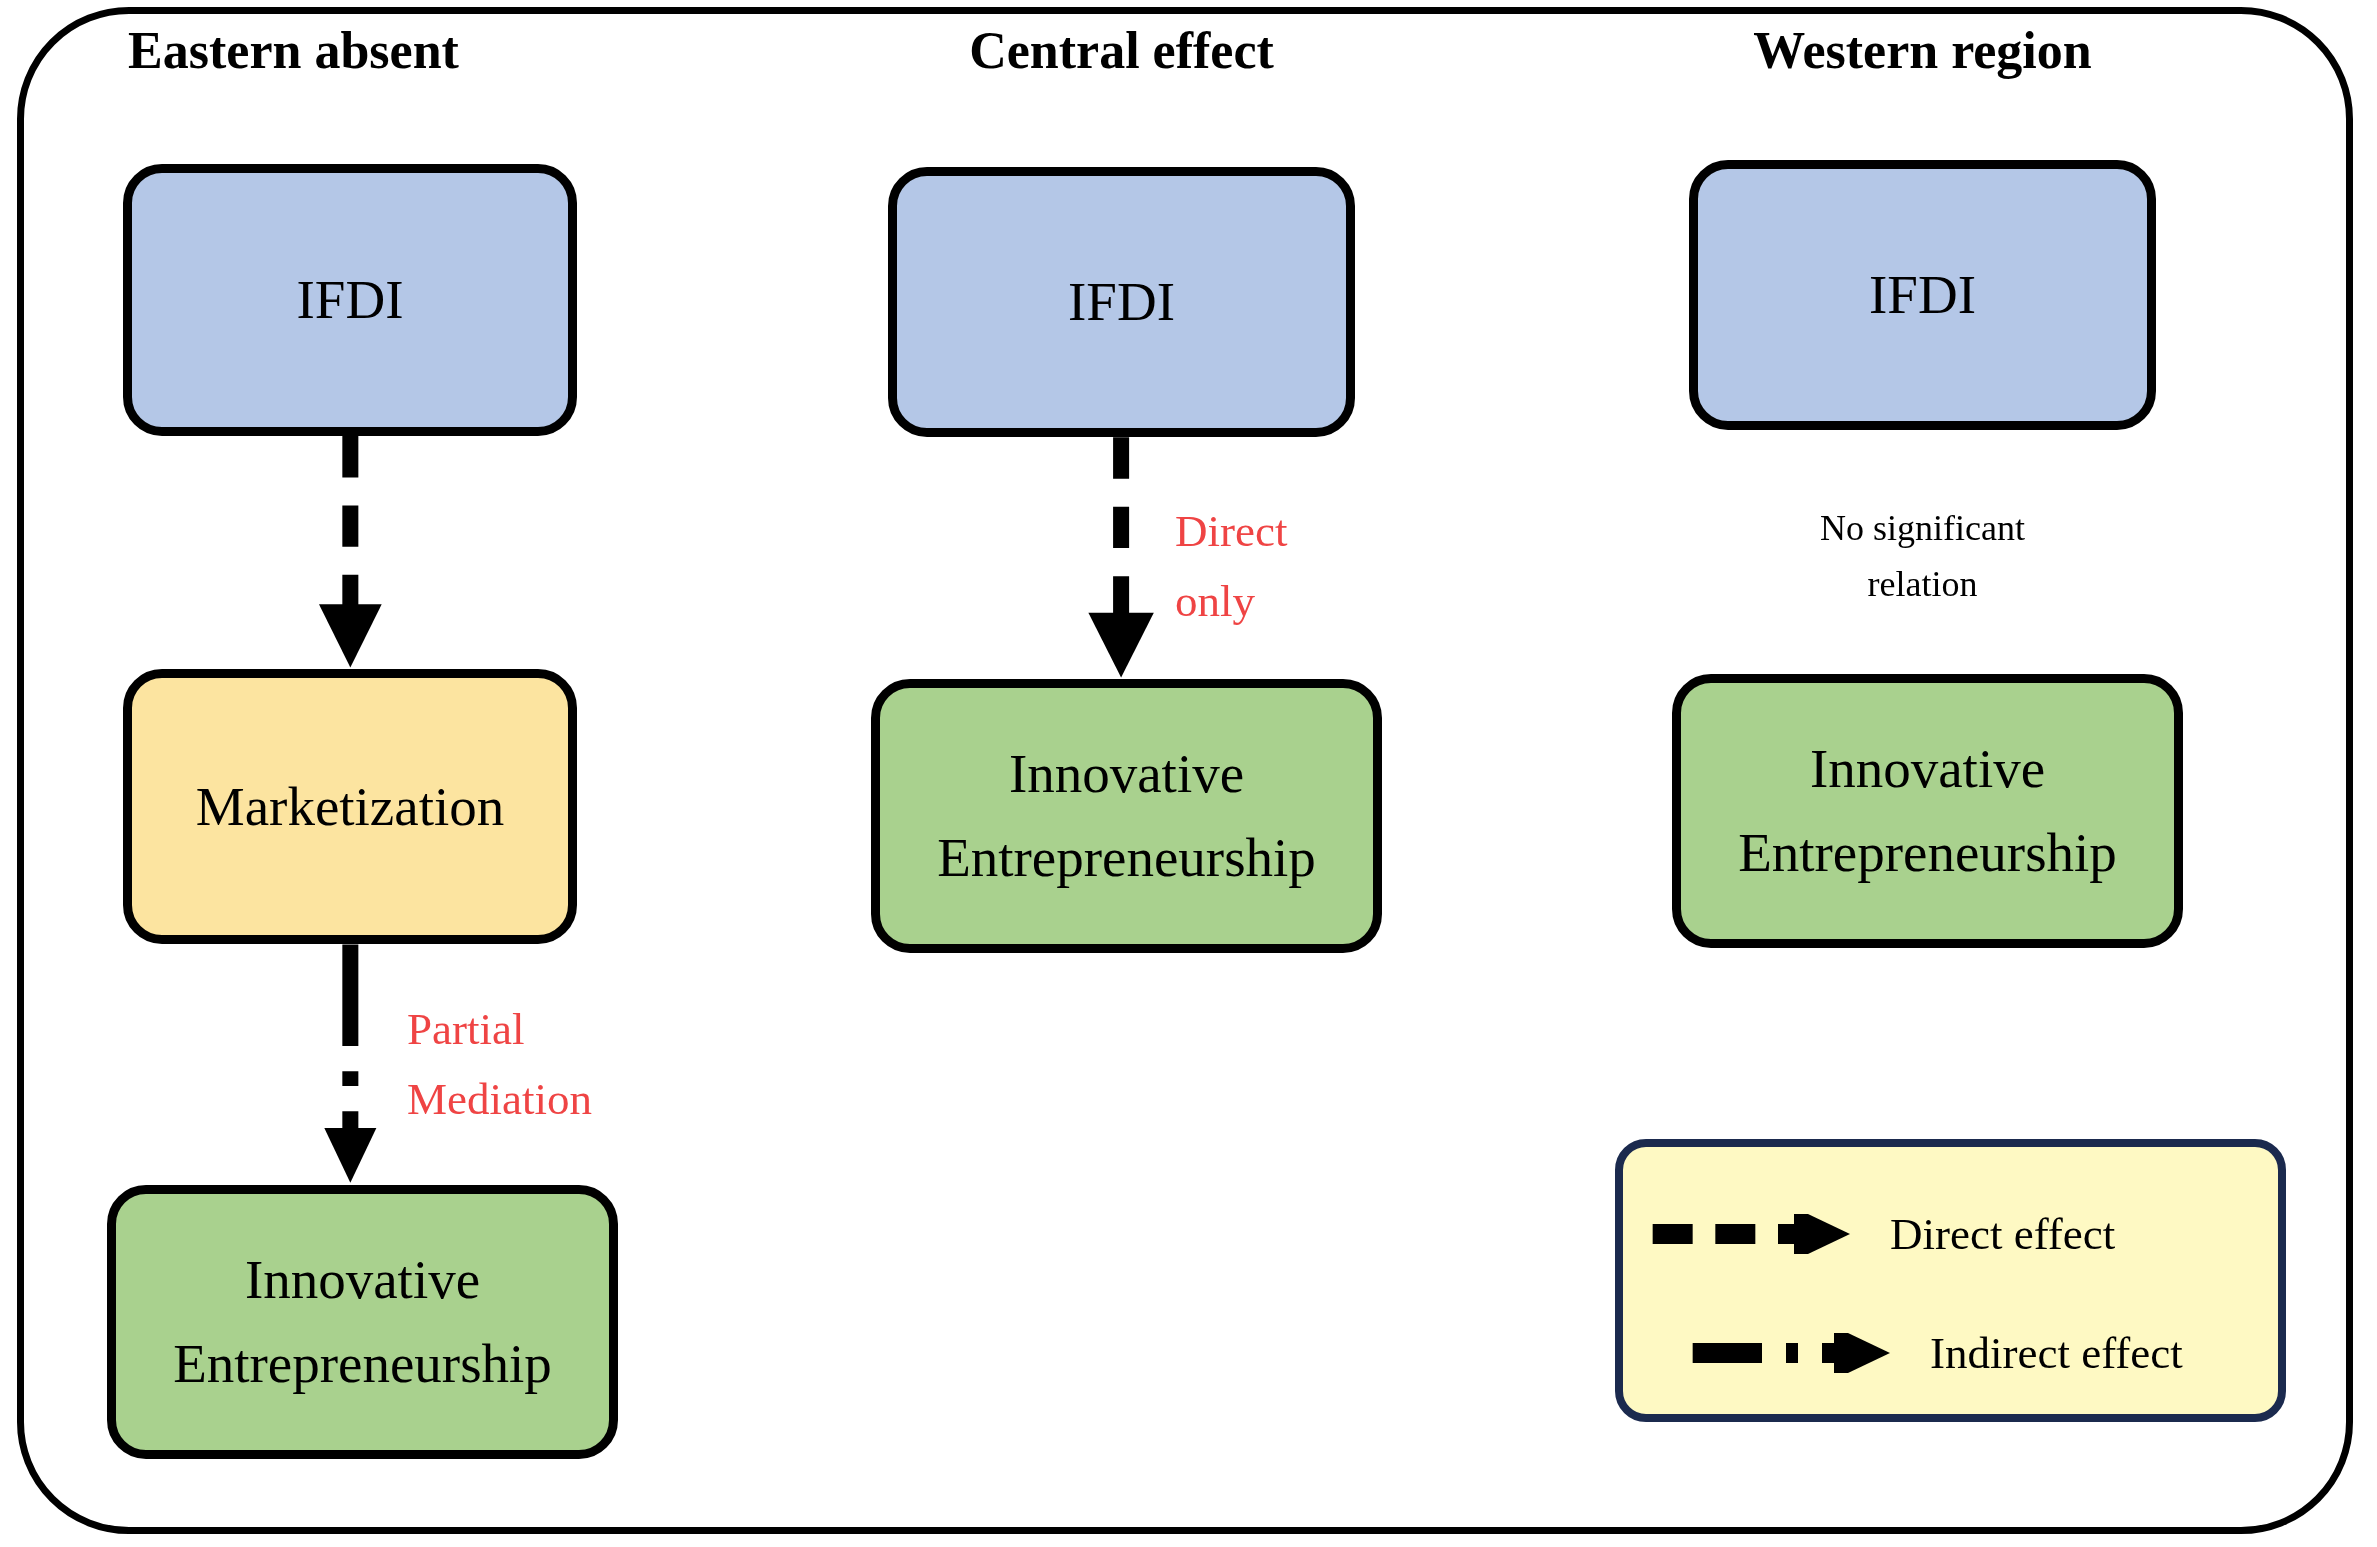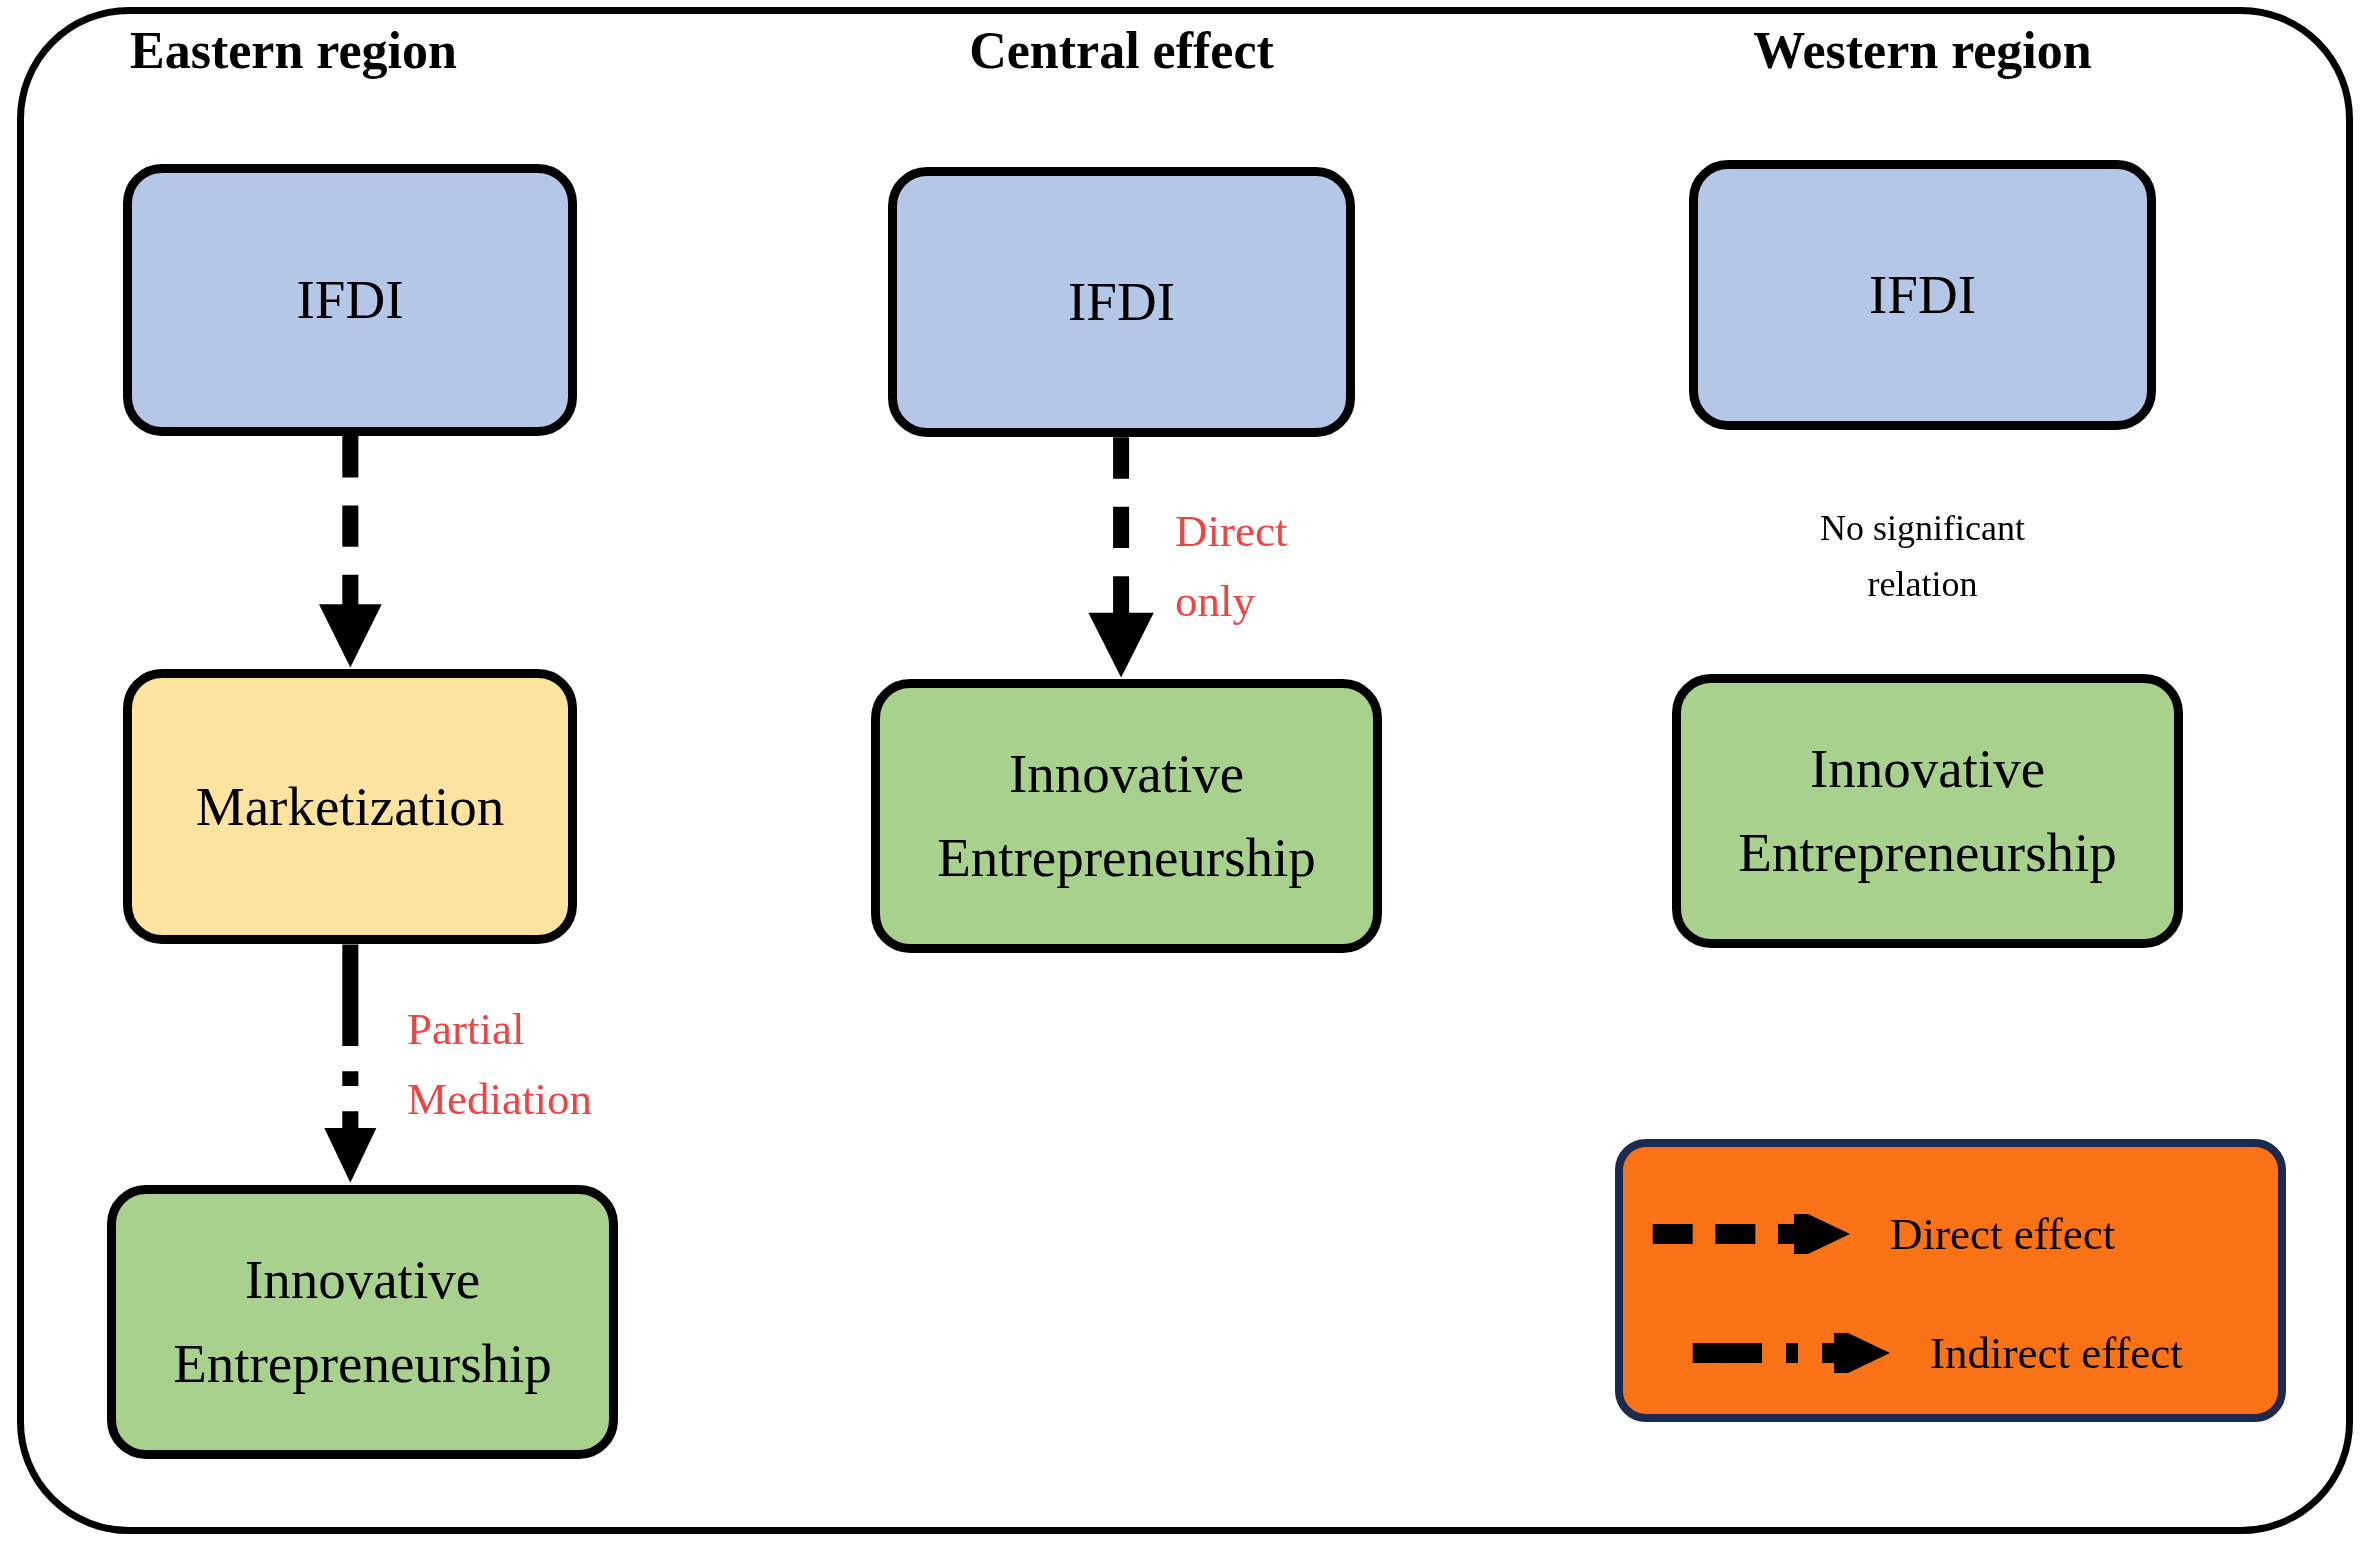--- a/index.html
+++ b/index.html
@@ -88,21 +88,21 @@
   
   #legend {
     position: absolute;
     left: 1615px;
     top: 1139px;
     width: 671px;
     height: 283px;
     box-sizing: border-box;
     border: 8px solid #1b2a4e;
     border-radius: 31px;
-    background: #f97316;
+    background: #fef9c3;
   }
   .legend-row {
     position: absolute;
     left: 0;
     width: 100%;
     height: 67px;
     display: flex;
     align-items: center;
   }
   .legend-glyph {
@@ -119,21 +119,21 @@
     margin-left: 20px;
   }
 </style>
 </head>
 <body>
 
 <div id="canvas">
 
   <div id="outer-frame"></div>
 
-  <div class="region-title" style="left:80px; top:21.4px; width:427px;">Eastern region</div>
+  <div class="region-title" style="left:80px; top:21.4px; width:427px;">Eastern absent</div>
 
   <div class="region-title" style="left:908px; top:21.4px; width:427px;">Central effect</div>
 
   <div class="region-title" style="left:1709px; top:21.4px; width:427px;">Western region</div>
 
   <div class="node blue" style="left:123px; top:164px; width:454px; height:272px;">
     <span class="line">IFDI</span>
   </div>
 
   <div class="node yellow" style="left:123px; top:669px; width:454px; height:275px;">

